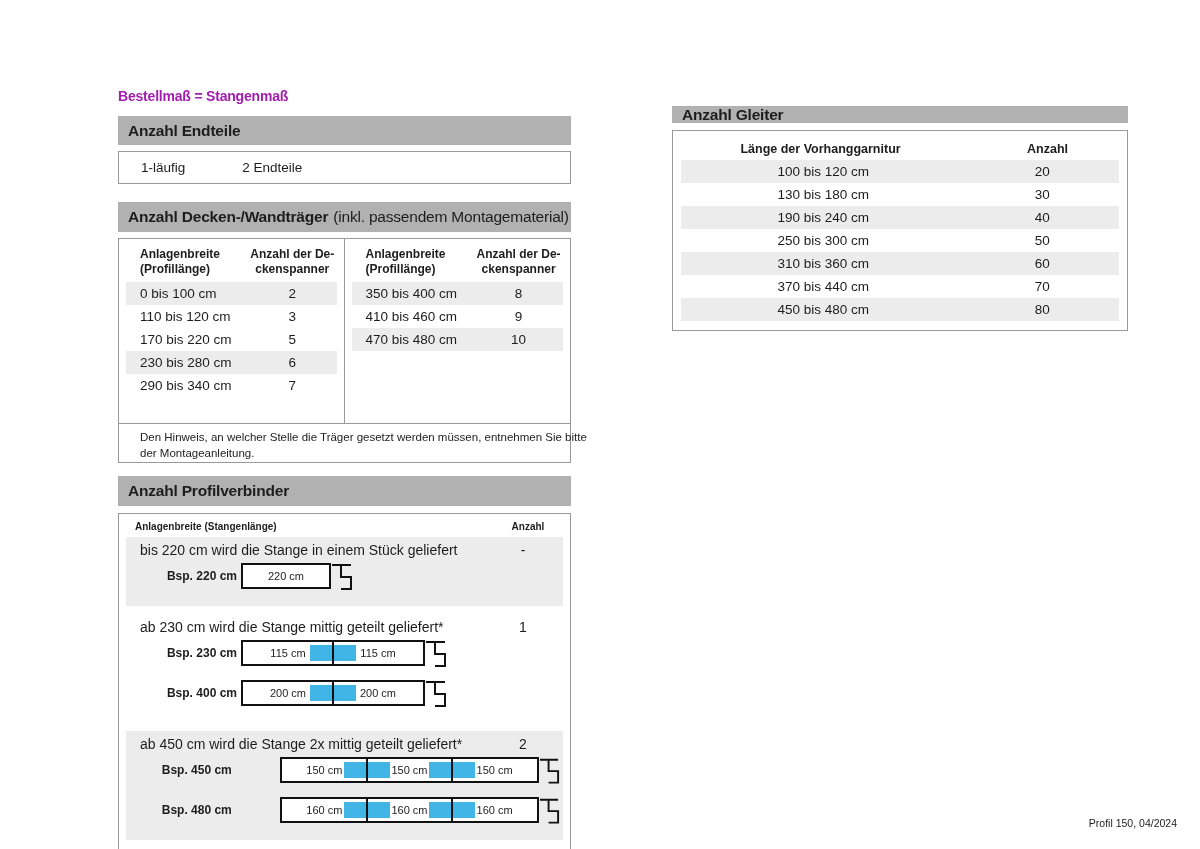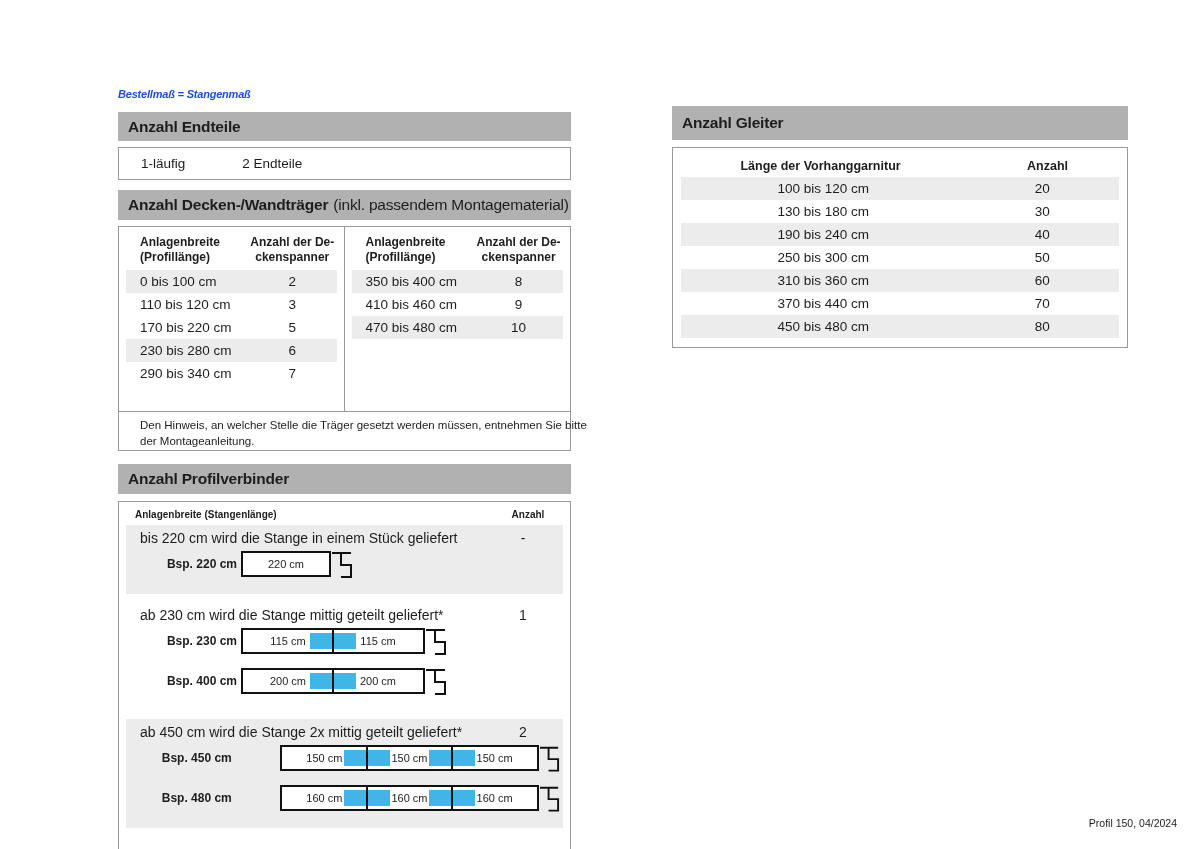--- a/index.html
+++ b/index.html
@@ -14,26 +14,26 @@
     letter-spacing:-0.3px; white-space:nowrap; }
 
   
   .secbar { background:#b1b1b1; display:flex; align-items:baseline; padding-left:10px; }
   .secbar .b { font-weight:bold; font-size:15.5px; letter-spacing:-0.2px; }
   .secbar .n { font-size:15.5px; margin-left:5px; letter-spacing:-0.2px; }
   .boxed { border:1px solid #999; background:#fff; }
 
   
   .colL { position:absolute; left:118px; top:88px; width:453px; }
-  .subtitle { color:#1d4ed8; font-weight:bold; font-size:11px; letter-spacing:-0.2px;font-style:italic; }
+  .subtitle { color:#a21caf; font-weight:bold; font-size:14px; letter-spacing:-0.2px; }
   .bar-endteile { margin-top:12px; height:29px; align-items:center; }
   .endteile-box { margin-top:6px; height:33px; display:flex; align-items:center; font-size:13.5px; }
   .endteile-box .t1 { padding-left:22px; }
   .endteile-box .t2 { margin-left:57px; }
-  .bar-traeger { margin-top:10px; height:30px; align-items:center; }
+  .bar-traeger { margin-top:18px; height:30px; align-items:center; }
 
   .ttables { margin-top:6px; display:flex; height:186px; }
   .subtable { width:50%; padding-top:8px; }
   .subtable.first { border-right:1px solid #999; }
   .thead { display:flex; margin:0 7px 5px 7px; }
   .thead .c1 { width:58%; padding-left:14px; font-weight:bold; font-size:12px; line-height:1.25; }
   .thead .c2 { width:42%; text-align:center; font-weight:bold; font-size:12px; line-height:1.25; }
   .trow { display:flex; align-items:center; height:23px; margin:0 7px; font-size:13.5px; }
   .trow.stripe { background:#ececec; }
   .trow .c1 { width:58%; padding-left:14px; }
@@ -62,21 +62,21 @@
     transform:translateX(-50%); z-index:1; }
   .dline { position:absolute; top:0; bottom:0; width:2px; background:#111;
     transform:translateX(-50%); z-index:3; }
   .w1 { width:90px; } .w2 { width:184px; } .w3 { width:272px;margin-left:44px; }
   .bracket { margin-left:1px; margin-top:-1px; }
 
   .pv-foot { margin:0 9px; padding:6px 2px 2px 2px; font-size:11.5px; line-height:1.45; }
 
   
   .colR { position:absolute; left:672px; top:106px; width:456px; }
-  .bar-gleiter { height:34px; align-items:center; }
+  .bar-gleiter { height:17px; align-items:center; }
   .gtable { margin-top:7px; padding:7px 0 9px 0; }
   .ghead { display:flex; height:22px; align-items:center; font-weight:bold; font-size:12.5px; }
   .ghead .c1 { width:65%; text-align:center; }
   .ghead .c2 { width:35%; text-align:center; }
   .grow { display:flex; align-items:center; height:23px; margin:0 8px; font-size:13.5px; }
   .grow.stripe { background:#ececec; }
   .grow .c1 { width:65%; text-align:center; }
   .grow .c2 { width:35%; text-align:center; }
 
   .footer { position:absolute; top:817px; right:23px; font-size:10.5px; }

